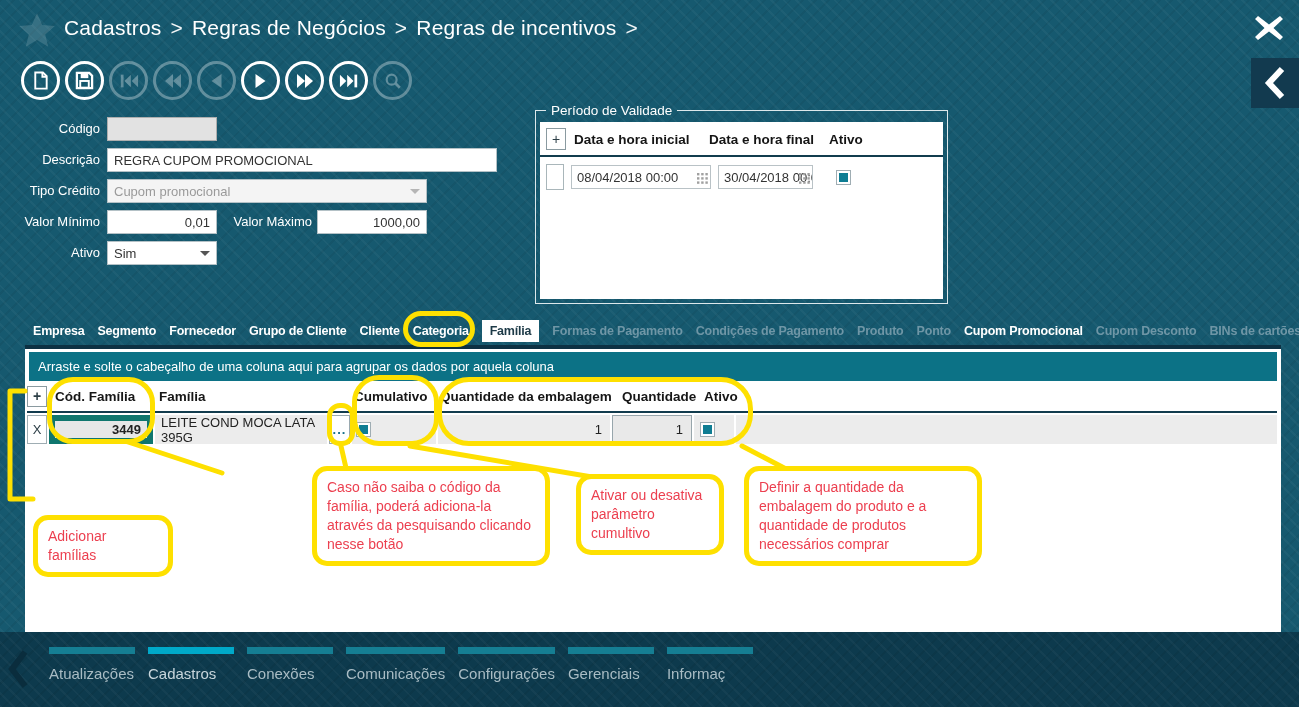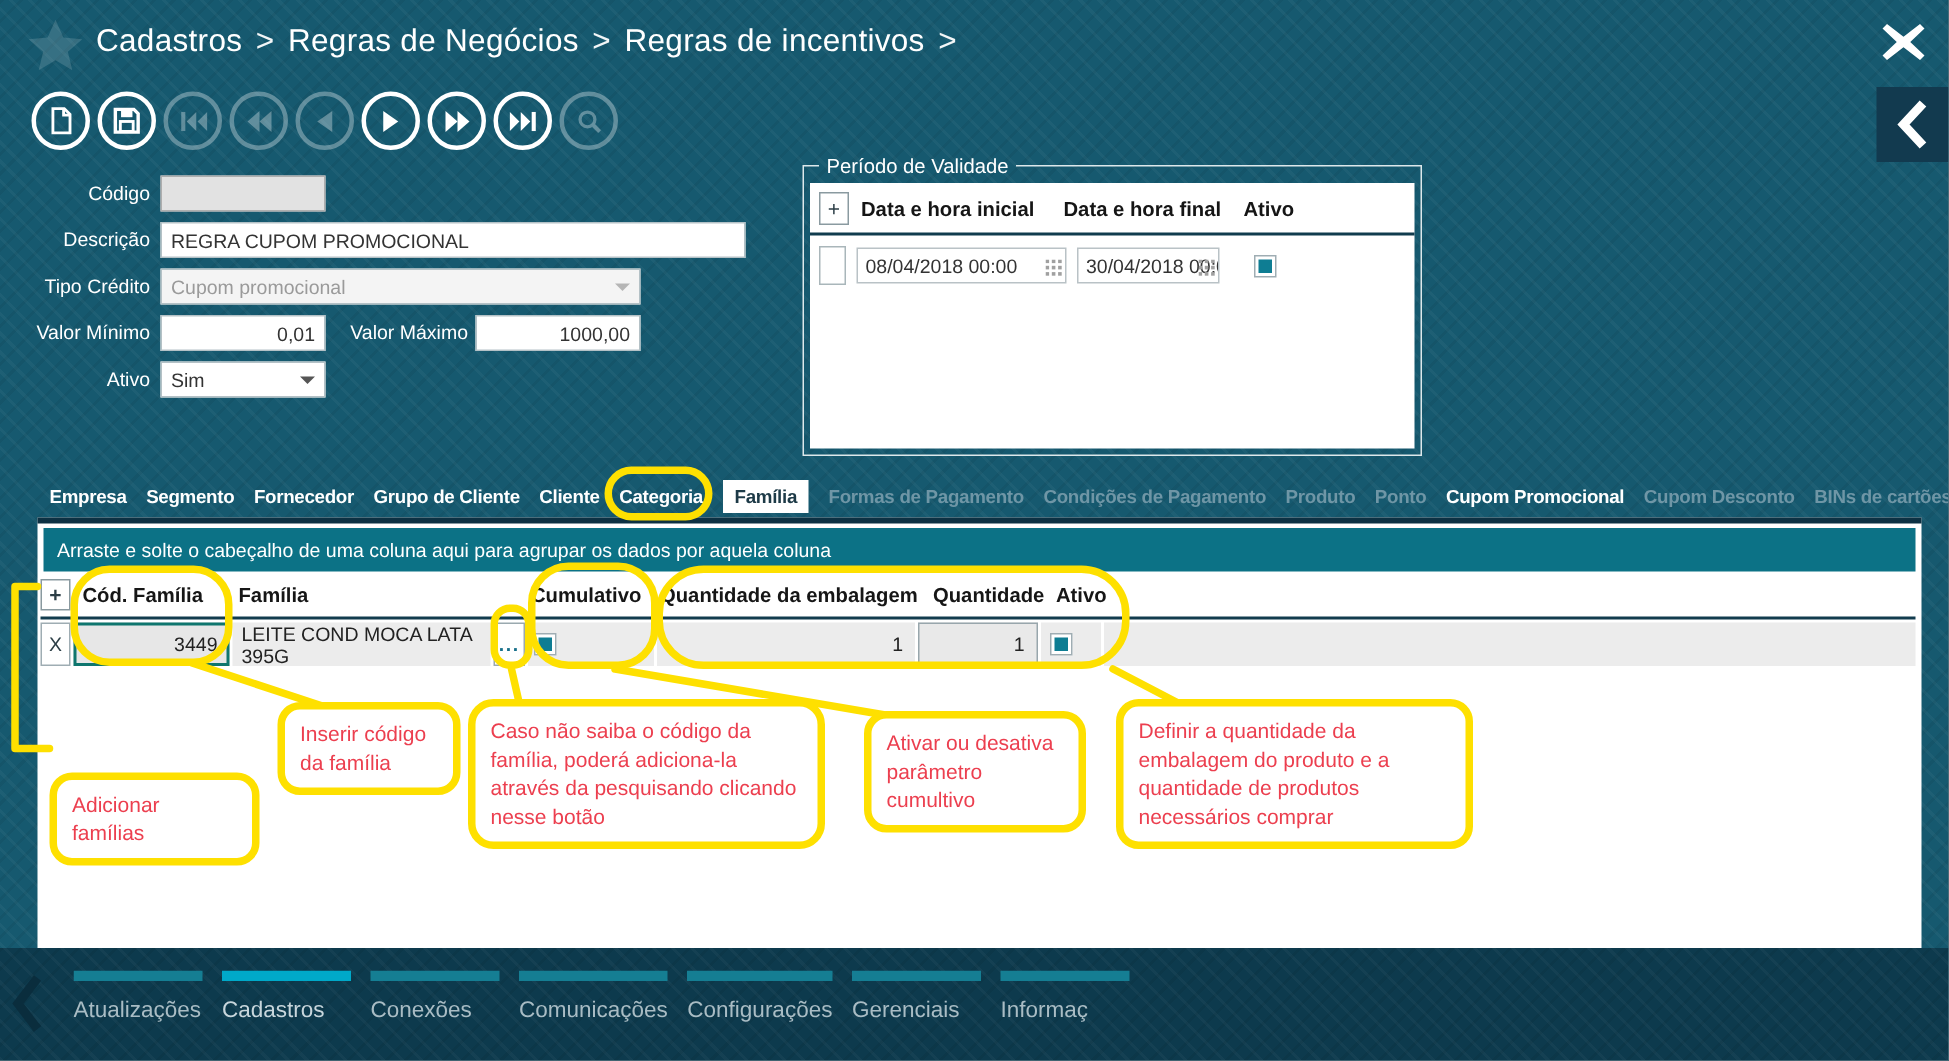--- a/index.html
+++ b/index.html
@@ -67,22 +67,22 @@
   .gh-sel{ width:20px; display:flex; align-items:center; }
   .gh-cod{ width:104px; padding-left:6px; }
   .gh-fam{ width:197px; padding-left:4px; }
   .gh-cum{ width:84px; }
   .gh-qtde{ width:172px; }
   .gh-qtd{ width:82px; padding-left:8px; }
   .gh-ativo{ padding-left:6px; }
   .g-row{ display:flex; align-items:stretch; height:29px; margin:2px 4px 0 2px; gap:2px; font-size:13px; color:#222; }
   .gr-sel{ width:20px; background:#fff; border:1px solid #9fadb3; display:flex; align-items:center;
            justify-content:center; color:#2c3e46; cursor:pointer; }
-  .gr-cod{ width:104px; background:#e7e7e7; border:2px solid #0f766e; display:flex; align-items:center;
-           justify-content:flex-end; padding-right:6px; }
+  .gr-cod{ width:104px; background:#e7e7e7; border:6px solid #0f766e; display:flex; align-items:center;
+           justify-content:flex-end; padding-right:6px;font-weight:bold; }
   .gr-fam{ width:172px; background:#ececec; display:flex; align-items:center; padding-left:6px; }
   .gr-dots{ width:21px; background:#fff; border:1px solid #9aa9af; color:#17708a; display:flex;
             align-items:center; justify-content:center; font-weight:700; letter-spacing:1px; cursor:pointer; }
   .gr-cum{ width:84px; background:#ececec; display:flex; align-items:center; padding-left:4px; }
   .gr-qtde{ width:172px; background:#ececec; display:flex; align-items:center; justify-content:flex-end; padding-right:8px; }
   .gr-qtd{ width:80px; background:#e9e9e9; border:1px solid #98a6ac; display:flex; align-items:center;
            justify-content:flex-end; padding-right:8px; }
   .gr-ativo{ width:40px; background:#ececec; display:flex; align-items:center; padding-left:6px; }
   .gr-fill{ flex:1; background:#ececec; }
   
@@ -324,22 +324,21 @@
       <line x1="742" y1="446" x2="788" y2="470"></line>
     </g>
   </svg>
   <div class="ring" style="left:403px; top:311px; width:72px; height:36px; border-radius:18px;"></div>
   <div class="ring" style="left:47px; top:377px; width:108px; height:67px; border-radius:26px;"></div>
   <div class="ring" style="left:327px; top:403px; width:28px; height:43px; border-radius:13px;"></div>
   <div class="ring" style="left:352px; top:375px; width:87px; height:71px; border-radius:27px;"></div>
   <div class="ring" style="left:437px; top:377px; width:316px; height:69px; border-radius:32px;"></div>
 
   <div class="ann-box" style="left:33px; top:483px; width:140px;margin-top:32px;">Adicionar famílias</div>
-  <div class="ann-box" style="left:185px; top:468px; width:122px;">Inserir código da família</div>
-  <div class="ann-box" style="left:312px; top:466px; width:238px;border-radius:17px;">Caso não saiba o código da família, poderá adiciona-la através da pesquisando clicando nesse botão</div>
+  <div class="ann-box" style="left:312px; top:466px; width:238px;">Caso não saiba o código da família, poderá adiciona-la através da pesquisando clicando nesse botão</div>
   <div class="ann-box" style="left:576px; top:474px; width:148px;">Ativar ou desativa parâmetro cumultivo</div>
   <div class="ann-box" style="left:744px; top:466px; width:238px;">Definir a quantidade da embalagem do produto e a quantidade de produtos necessários comprar</div>
 
   <div class="bottombar">
     <div class="bn-chevL">
       <svg width="20" height="40" viewBox="0 0 20 40">
         <polyline points="17,3 4,20 17,37" fill="none" stroke="#0a2d3d" stroke-width="6"></polyline>
       </svg>
     </div>
     <div class="bn-items">

